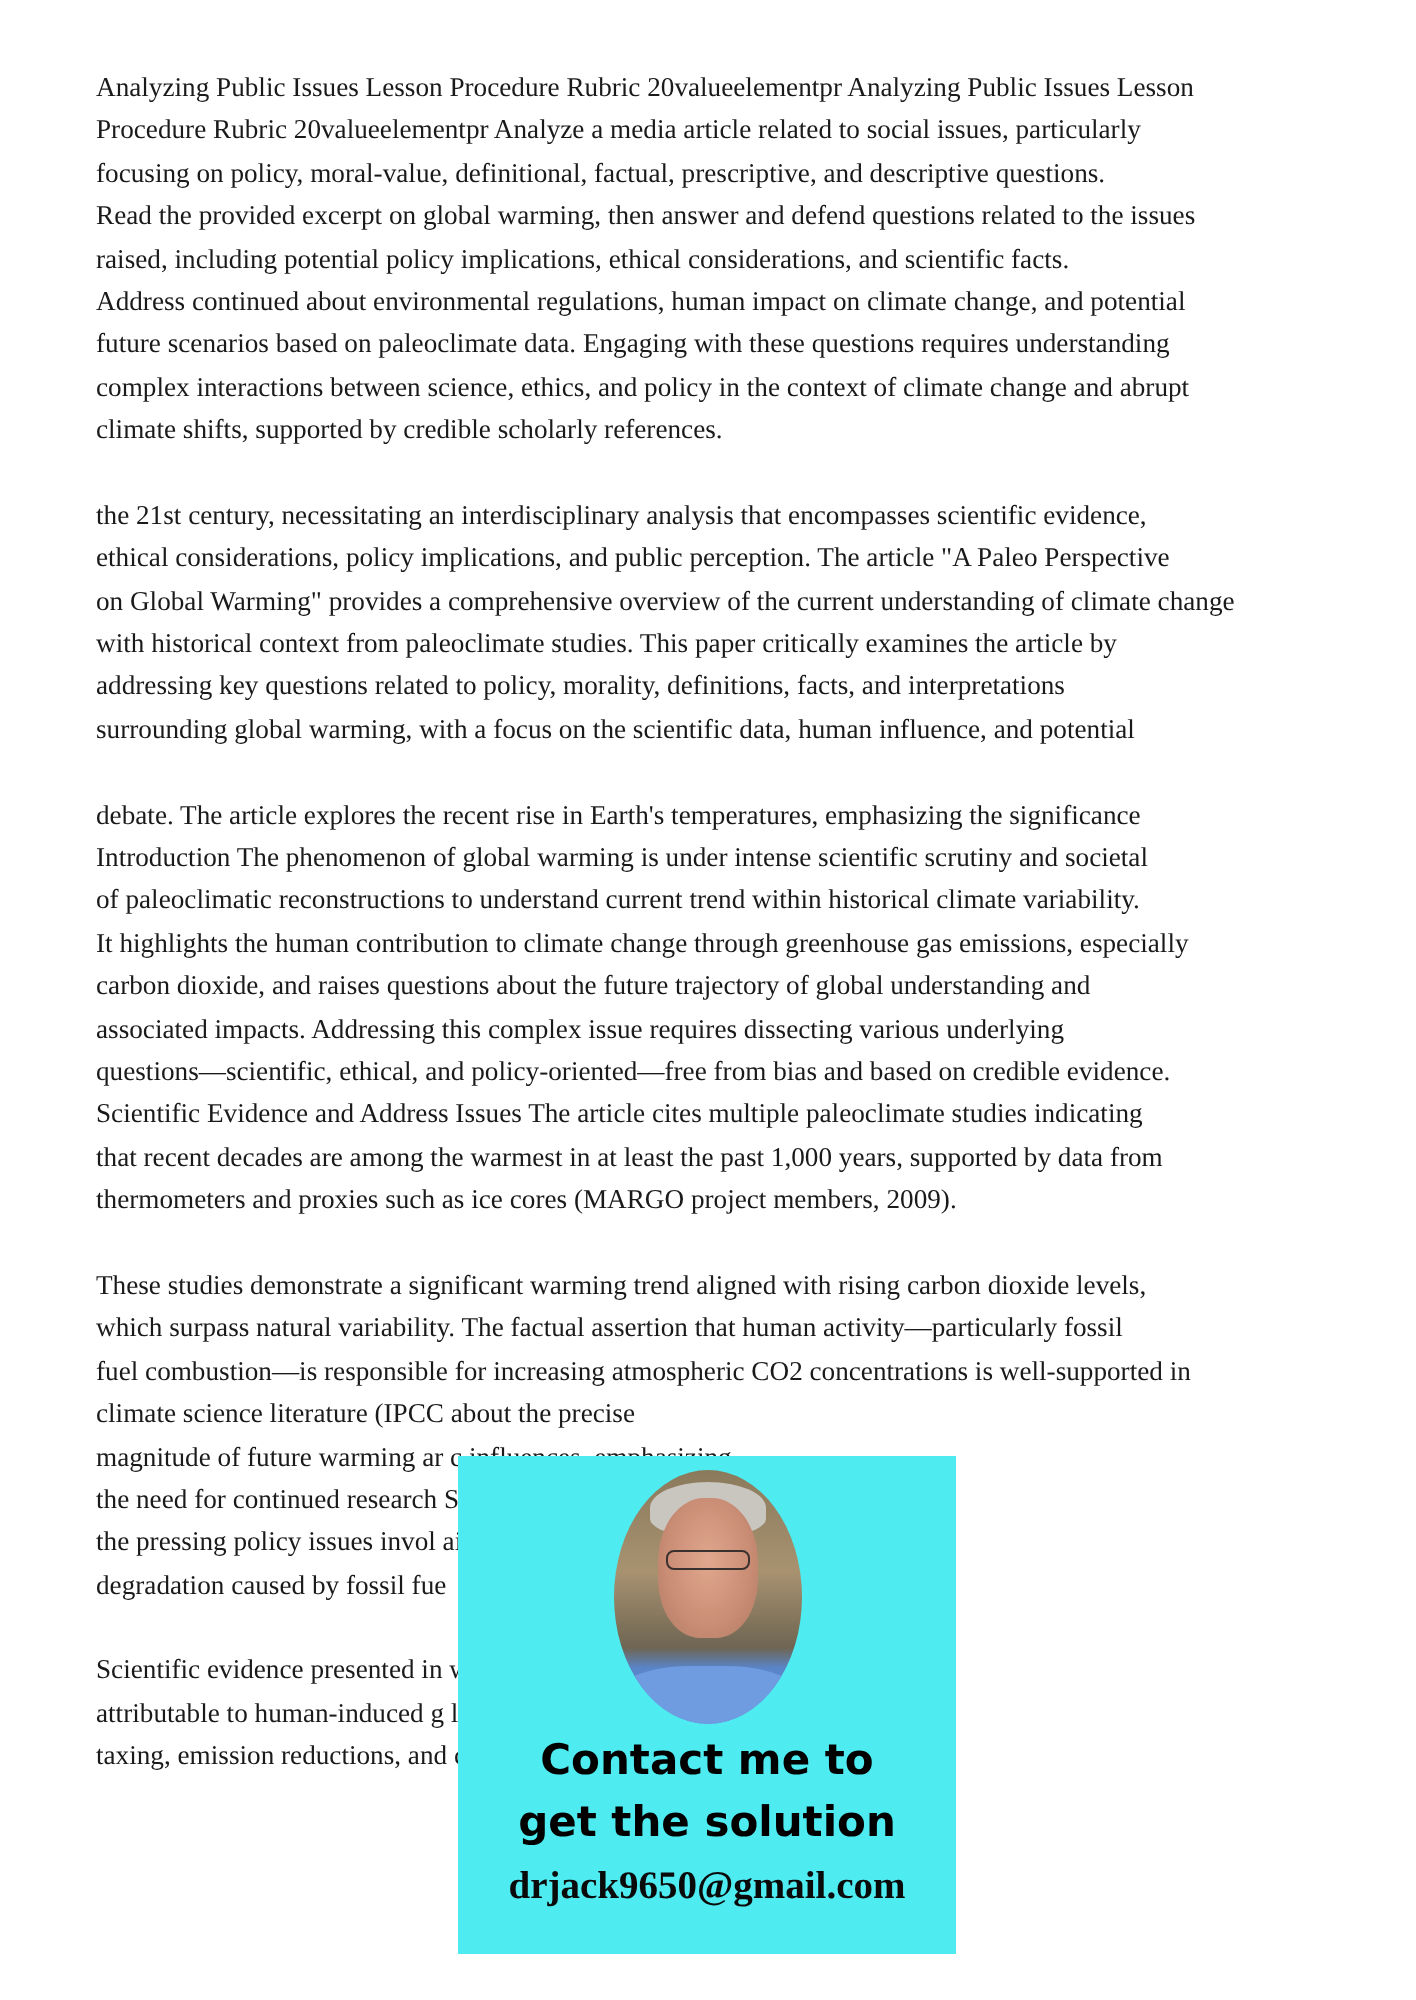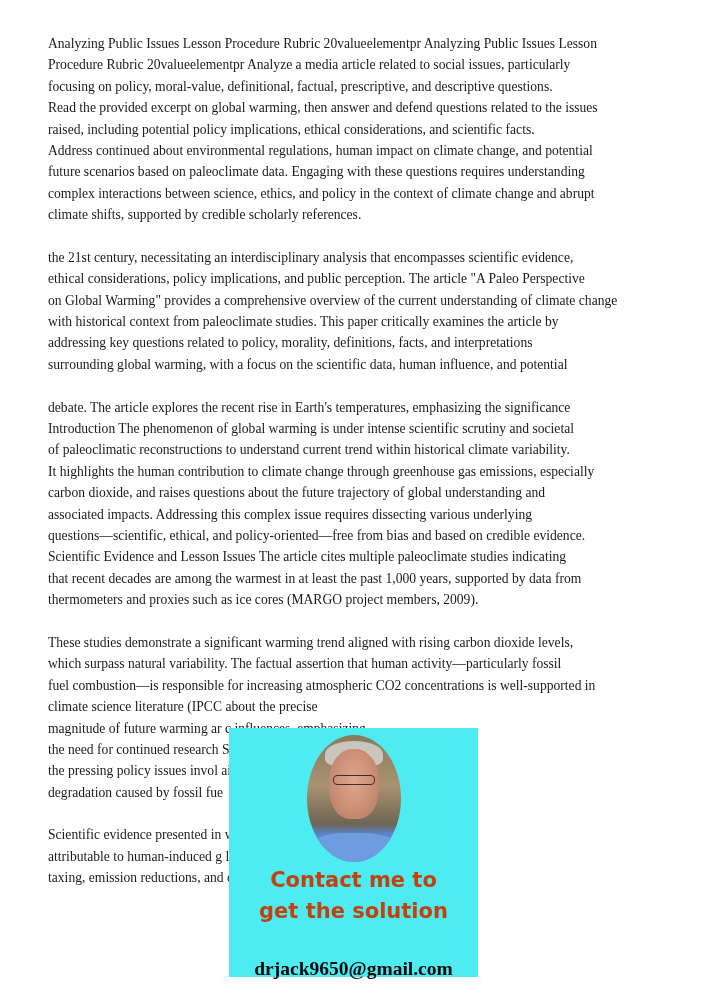--- a/index.html
+++ b/index.html
@@ -39,29 +39,29 @@
     border: 1.5px solid #3a3030; border-radius: 4px; box-sizing: border-box;
   }
   .photo .shirt {
     position: absolute; left: 0; top: 98px; width: 94px; height: 40px;
     background: #6f9be0;
     border-radius: 40% 40% 0 0;
   }
   .cta {
     position: absolute; left: 0; width: 249px; text-align: center;
     font-family: "DejaVu Sans", "Liberation Sans", sans-serif;
-    font-weight: bold; color: #c2410c;
+    font-weight: bold; color: #000000;
     font-size: 21px; line-height: 30px;
   }
   .cta1 { top: 137px; }
   .cta2 { top: 168px; }
   .email {
     position: absolute; left: 0; top: 203px; width: 249px; text-align: center;
     font-family: "Liberation Serif", "DejaVu Serif", serif;
-    font-weight: bold; color: #0a0a0a; font-size: 19.5px; line-height: 26px; margin-top: 25px;
+    font-weight: bold; color: #0a0a0a; font-size: 19.5px; line-height: 26px;
   }
 </style>
 </head>
 <body>
 
 <div class="page">
   <p class="para">
     <span class="line">Analyzing Public Issues Lesson Procedure Rubric 20valueelementpr Analyzing Public Issues Lesson</span>
     <span class="line">Procedure Rubric 20valueelementpr Analyze a media article related to social issues, particularly</span>
     <span class="line">focusing on policy, moral-value, definitional, factual, prescriptive, and descriptive questions.</span>
@@ -81,21 +81,21 @@
     <span class="line">surrounding global warming, with a focus on the scientific data, human influence, and potential</span>
   </p>
   <p class="para">
     <span class="line">debate. The article explores the recent rise in Earth's temperatures, emphasizing the significance</span>
     <span class="line">Introduction The phenomenon of global warming is under intense scientific scrutiny and societal</span>
     <span class="line">of paleoclimatic reconstructions to understand current trend within historical climate variability.</span>
     <span class="line">It highlights the human contribution to climate change through greenhouse gas emissions, especially</span>
     <span class="line">carbon dioxide, and raises questions about the future trajectory of global understanding and</span>
     <span class="line">associated impacts. Addressing this complex issue requires dissecting various underlying</span>
     <span class="line">questions—scientific, ethical, and policy-oriented—free from bias and based on credible evidence.</span>
-    <span class="line">Scientific Evidence and Lesson Issues The article cites multiple paleoclimate studies indicating</span>
+    <span class="line">Scientific Evidence and Address Issues The article cites multiple paleoclimate studies indicating</span>
     <span class="line">that recent decades are among the warmest in at least the past 1,000 years, supported by data from</span>
     <span class="line">thermometers and proxies such as ice cores (MARGO project members, 2009).</span>
   </p>
   <p class="para">
     <span class="line">These studies demonstrate a significant warming trend aligned with rising carbon dioxide levels,</span>
     <span class="line">which surpass natural variability. The factual assertion that human activity—particularly fossil</span>
     <span class="line">fuel combustion—is responsible for increasing atmospheric CO2 concentrations is well-supported in</span>
     <span class="line">climate science literature (IPCC                                                     about the precise</span>
     <span class="line">magnitude of future warming ar                                                   c influences, emphasizing</span>
     <span class="line">the need for continued research                                                  Social Implications One of</span>

